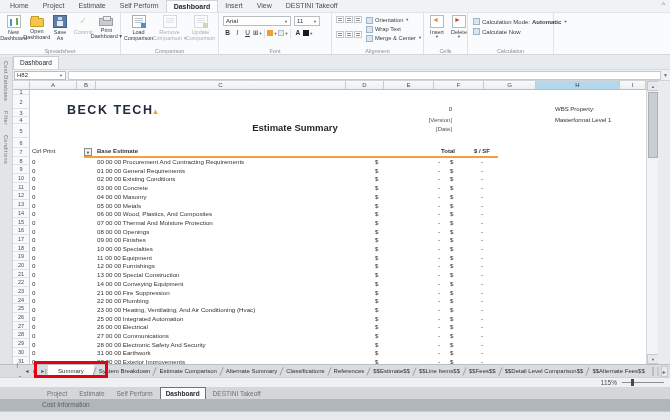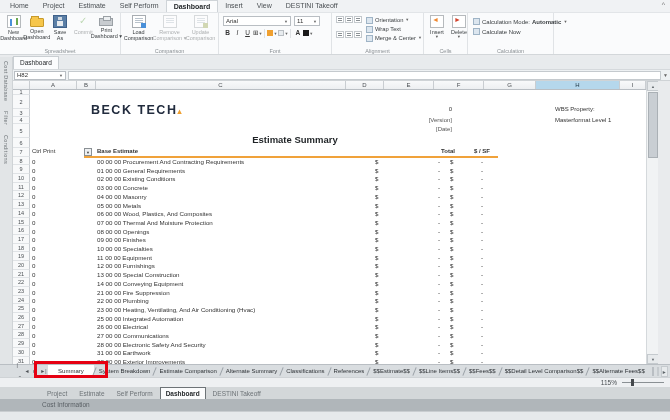--- a/index.html
+++ b/index.html
@@ -344,27 +344,27 @@
       <div class="rn" style="height: 8.7px; line-height: 8.7px;">24</div>
       <div class="rn" style="height: 8.7px; line-height: 8.7px;">25</div>
       <div class="rn" style="height: 8.7px; line-height: 8.7px;">26</div>
       <div class="rn" style="height: 8.7px; line-height: 8.7px;">27</div>
       <div class="rn" style="height: 8.7px; line-height: 8.7px;">28</div>
       <div class="rn" style="height: 8.7px; line-height: 8.7px;">29</div>
       <div class="rn" style="height: 8.7px; line-height: 8.7px;">30</div>
       <div class="rn" style="height: 8.7px; line-height: 8.7px;">31</div>
     </div>
   <div class="grid-layer">
-    <div class="pos logo" style="left:78px; top:13px; width:80px; text-align:center"><span>BECK TECH</span><span class="accent">▴</span></div>
+    <div class="pos logo" style="left:54px; top:13px; width:80px; text-align:center"><span>BECK TECH</span><span class="accent">▴</span></div>
     <div class="pos small6 ra" style="left:339px; top:16px; width:100px">0</div>
     <div class="pos small6 ra" style="left:339px; top:27px; width:100px; color:#555">[Version]</div>
     <div class="pos small6 ra" style="left:339px; top:36px; width:100px; color:#555">[Date]</div>
     <div class="pos small6" style="left:542px; top:16px">WBS Property:</div>
     <div class="pos small6" style="left:542px; top:27px">Masterformat Level 1</div>
-    <div class="pos sheet-title" style="left:182px; top:44px">Estimate Summary</div>
+    <div class="pos sheet-title" style="left:182px; top:32px">Estimate Summary</div>
     <div class="pos small6" style="left:19px; top:58px">Ctrl Print</div>
     <div class="pos filter-box" style="left:71px; top:58px">▼</div>
     <div class="pos small6 b" style="left:84px; top:58px">Base Estimate</div>
     <div class="pos small6 b ra" style="left:392px; top:58px; width:50px">Total</div>
     <div class="pos small6 b ra" style="left:427px; top:58px; width:50px">$ / SF</div>
     <div class="pos orange-line" style="left:71px; top:66px; width:414px"></div>
     <div id="datarows">
         <div class="drow" style="top: 68px;">
           <div class="pos " style="left: 19px;">0</div>
           <div class="pos " style="left: 84px;">00 00 00 Procurement And Contracting Requirements</div>

